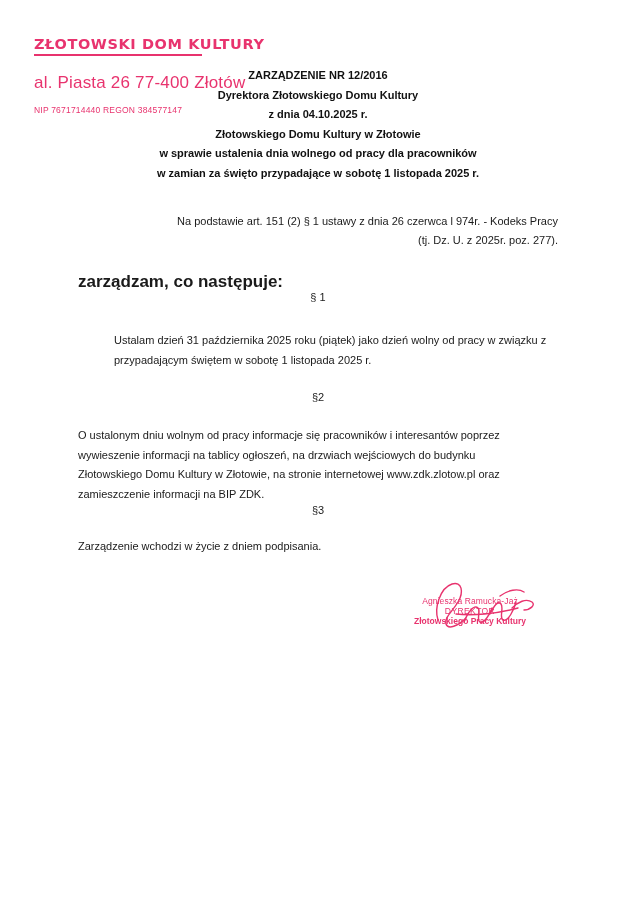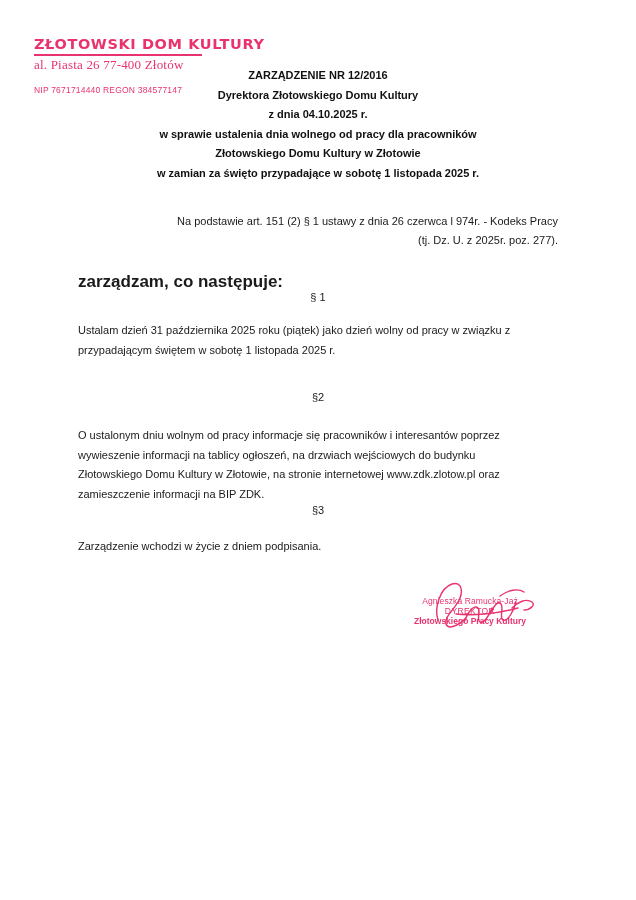--- a/index.html
+++ b/index.html
@@ -39,25 +39,24 @@
     color: #e8336e;
     white-space: nowrap;
   }
   .lh-rule {
     margin-top: 2px;
     width: 168px;
     height: 1.5px;
     background: #e8336e;
   }
   .lh-addr {
-    margin-top: 1px;
-    font-size: 13px;
+    margin-top: 17px;
+    font-size: 17px;
     color: #e8336e;
     letter-spacing: 0.2px;
-    font-family: Liberation Serif, serif;
   }
   .lh-ids {
     margin-top: 12px;
     font-size: 8.5px;
     color: #e8336e;
     letter-spacing: 0.2px;
   }
 
   
   .doc-header {
@@ -105,21 +104,21 @@
   .sec-3 { top: 504px; }
 
   .para {
     position: absolute;
     left: 78px;
     width: 462px;
     font-size: 11px;
     line-height: 19.5px;
     text-align: left;
   }
-  .para-1 { top: 321px; }
+  .para-1 { top: 331px; margin-left: 36px; }
   .para-2 { top: 426px; }
   .para-3 { top: 537px; }
 
   
   .signature-block {
     position: absolute;
     left: 380px;
     top: 596px;
     width: 180px;
     text-align: center;
@@ -192,22 +191,22 @@
     <div class="lh-title">ZŁOTOWSKI DOM KULTURY</div>
     <div class="lh-rule"></div>
     <div class="lh-addr">al. Piasta 26  77-400 Złotów</div>
     <div class="lh-ids">NIP 7671714440  REGON 384577147</div>
   </div>
 
   <div class="doc-header">
     <div>ZARZĄDZENIE NR 12/2016</div>
     <div>Dyrektora Złotowskiego Domu Kultury</div>
     <div>z dnia 04.10.2025 r.</div>
+    <div>Złotowskiego Domu Kultury w Złotowie</div>
     <div>w sprawie ustalenia dnia wolnego od pracy dla pracowników</div>
-    <div>Złotowskiego Domu Kultury w Złotowie</div>
     <div>w zamian za święto przypadające w sobotę 1 listopada 2025 r.</div>
   </div>
 
   <div class="legal-basis">
     <div>Na podstawie art. 151 (2) § 1 ustawy z dnia 26 czerwca l 974r. - Kodeks Pracy</div>
     <div>(tj. Dz. U. z 2025r. poz. 277).</div>
   </div>
 
   <div class="order-line">zarządzam, co następuje:</div>
 

